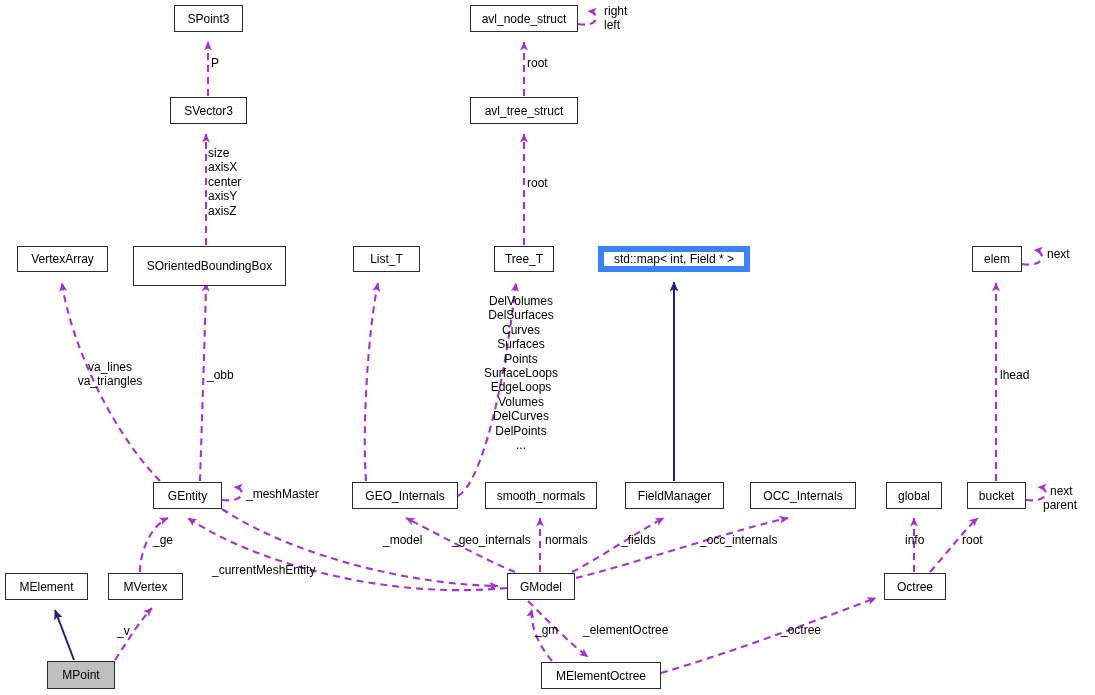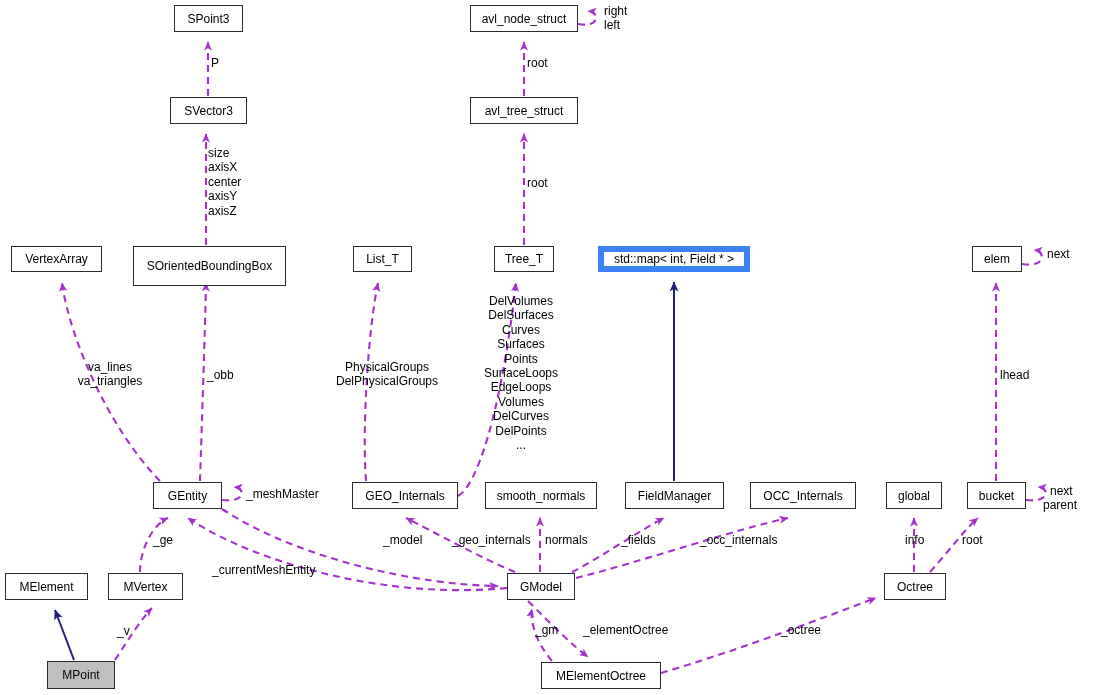--- a/index.html
+++ b/index.html
@@ -71,27 +71,27 @@
   </div>
   <div class="node" style="left:470px;top:5px;width:108px;height:27px;">
     <span>avl_node_struct</span>
   </div>
   <div class="node" style="left:170px;top:97px;width:77px;height:27px;">
     <span>SVector3</span>
   </div>
   <div class="node" style="left:470px;top:97px;width:108px;height:27px;">
     <span>avl_tree_struct</span>
   </div>
-  <div class="node" style="left:11px;top:246px;width:91px;height:26px;">
+  <div class="node" style="left:17px;top:246px;width:91px;height:26px;">
     <span>VertexArray</span>
   </div>
   <div class="node" style="left:133px;top:246px;width:153px;height:40px;">
     <span>SOrientedBoundingBox</span>
   </div>
-  <div class="node" style="left:353px;top:246px;width:59px;height:26px;">
+  <div class="node" style="left:353px;top:246px;width:67px;height:26px;">
     <span>List_T</span>
   </div>
   <div class="node" style="left:494px;top:246px;width:60px;height:26px;">
     <span>Tree_T</span>
   </div>
   <div class="node light" style="left:598px;top:246px;width:152px;height:26px;">
     <span>std::map&lt; int, Field * &gt;</span>
   </div>
   <div class="node" style="left:972px;top:246px;width:50px;height:26px;align-items:center;">
     <span>elem</span>
@@ -151,22 +151,20 @@
 DelSurfaces
 Curves
 Surfaces
 Points
 SurfaceLoops
 EdgeLoops
 Volumes
 DelCurves
 DelPoints
 ...</div>
-  <div class="elabel c" style="left:312px;top:360px;width:150px;">PhysicalGroups
-DelPhysicalGroups</div>
   <div class="elabel c" style="left:40px;top:360px;width:140px;">va_lines
 va_triangles</div>
   <div class="elabel l" style="left:207px;top:368px;">_obb</div>
   <div class="elabel l" style="left:1000px;top:368px;">lhead</div>
   <div class="elabel l" style="left:246px;top:487px;">_meshMaster</div>
   <div class="elabel l" style="left:1050px;top:484px;">next</div>
   <div class="elabel l" style="left:1043px;top:498px;">parent</div>
   <div class="elabel l" style="left:153px;top:533px;">_ge</div>
   <div class="elabel l" style="left:212px;top:563px;">_currentMeshEntity</div>
   <div class="elabel l" style="left:383px;top:533px;">_model</div>

